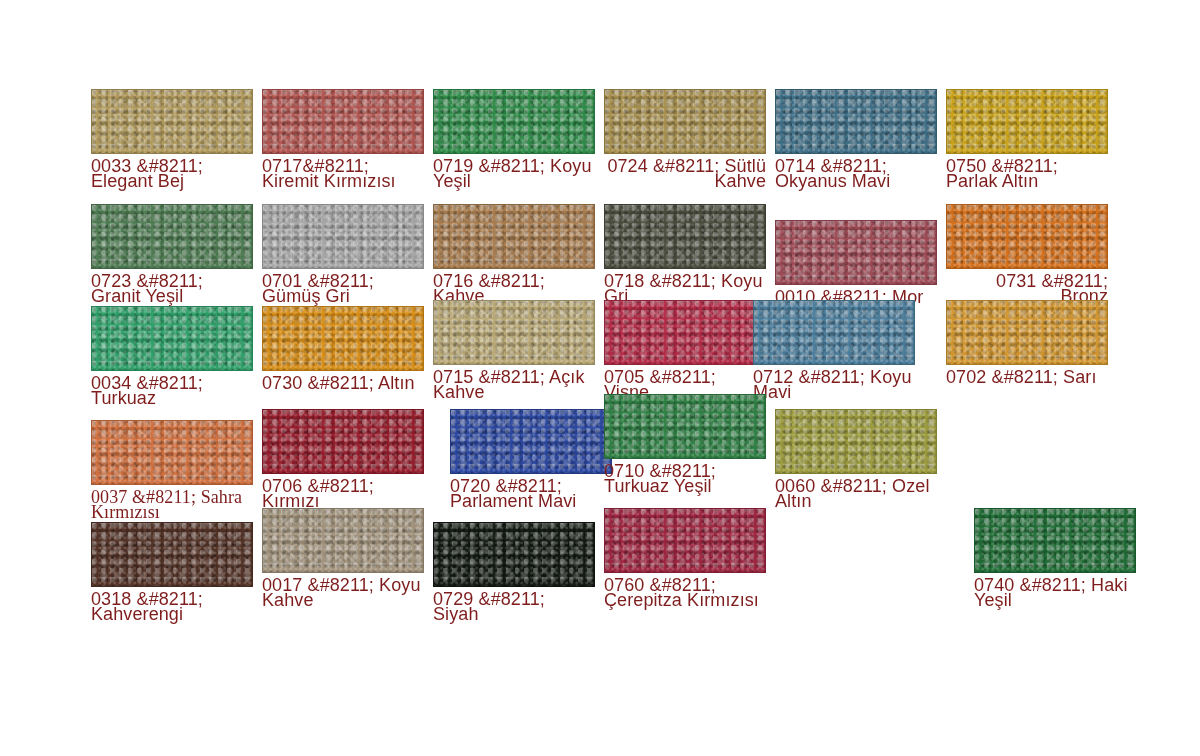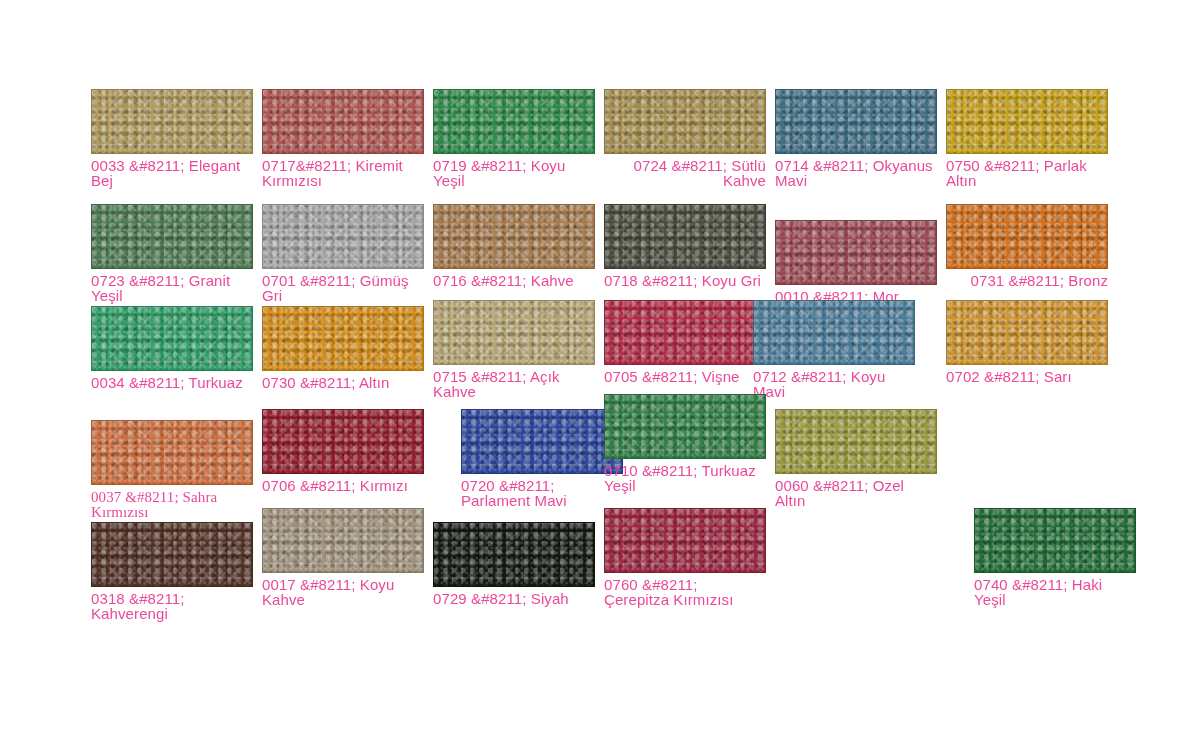--- a/index.html
+++ b/index.html
@@ -73,23 +73,23 @@
     background-image:
       radial-gradient(circle at 35% 60%, rgba(255,255,255,0.16) 0 20%, rgba(255,255,255,0) 45%),
       radial-gradient(circle at 80% 35%, rgba(0,0,0,0.14) 0 18%, rgba(0,0,0,0) 44%);
     background-size: 5px 5px, 6px 6px;
     background-position: 1px 2px, 4px 1px;
     pointer-events: none;
   }
 
   .swatch-caption {
     margin-top: 5px;
-    font-size: 15px;
+    font-size: 18px;
     line-height: 14.5px;
-    color: #ec4899;
+    color: #7f1d1d;
     letter-spacing: 0.1px;
     word-wrap: break-word;
     white-space: pre-wrap;
   }
 </style>
 </head>
 <body>
 
 <div class="page">
   <div class="swatch-grid" id="swatch-grid">
@@ -166,21 +166,21 @@
         <div class="swatch-caption">0702 &amp;#8211; Sarı</div>
       </div>
       <div class="swatch-item" style="left: 3px; top: 336px; font-family: Liberation Serif, serif;">
         <div class="swatch-chip" style="background-color: rgb(209, 112, 63);"></div>
         <div class="swatch-caption">0037 &amp;#8211; Sahra Kırmızısı</div>
       </div>
       <div class="swatch-item" style="left: 174px; top: 325px;">
         <div class="swatch-chip" style="background-color: rgb(151, 29, 44);"></div>
         <div class="swatch-caption">0706 &amp;#8211; Kırmızı</div>
       </div>
-      <div class="swatch-item" style="left: 345px; top: 325px; padding-left: 28px;">
+      <div class="swatch-item" style="left: 334px; top: 325px; padding-left: 28px;">
         <div class="swatch-chip" style="background-color: rgb(43, 71, 160);"></div>
         <div class="swatch-caption">0720 &amp;#8211; Parlament Mavi</div>
       </div>
       <div class="swatch-item" style="left: 516px; top: 310px;">
         <div class="swatch-chip" style="background-color: rgb(47, 128, 68);"></div>
         <div class="swatch-caption">0710 &amp;#8211; Turkuaz Yeşil</div>
       </div>
       <div class="swatch-item" style="left: 687px; top: 325px;">
         <div class="swatch-chip" style="background-color: rgb(156, 155, 61);"></div>
         <div class="swatch-caption">0060 &amp;#8211; Ozel Altın</div>

